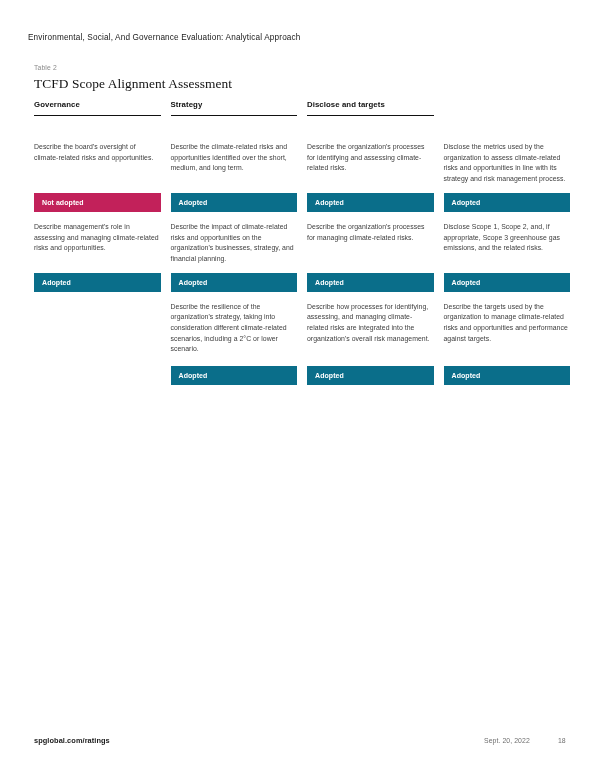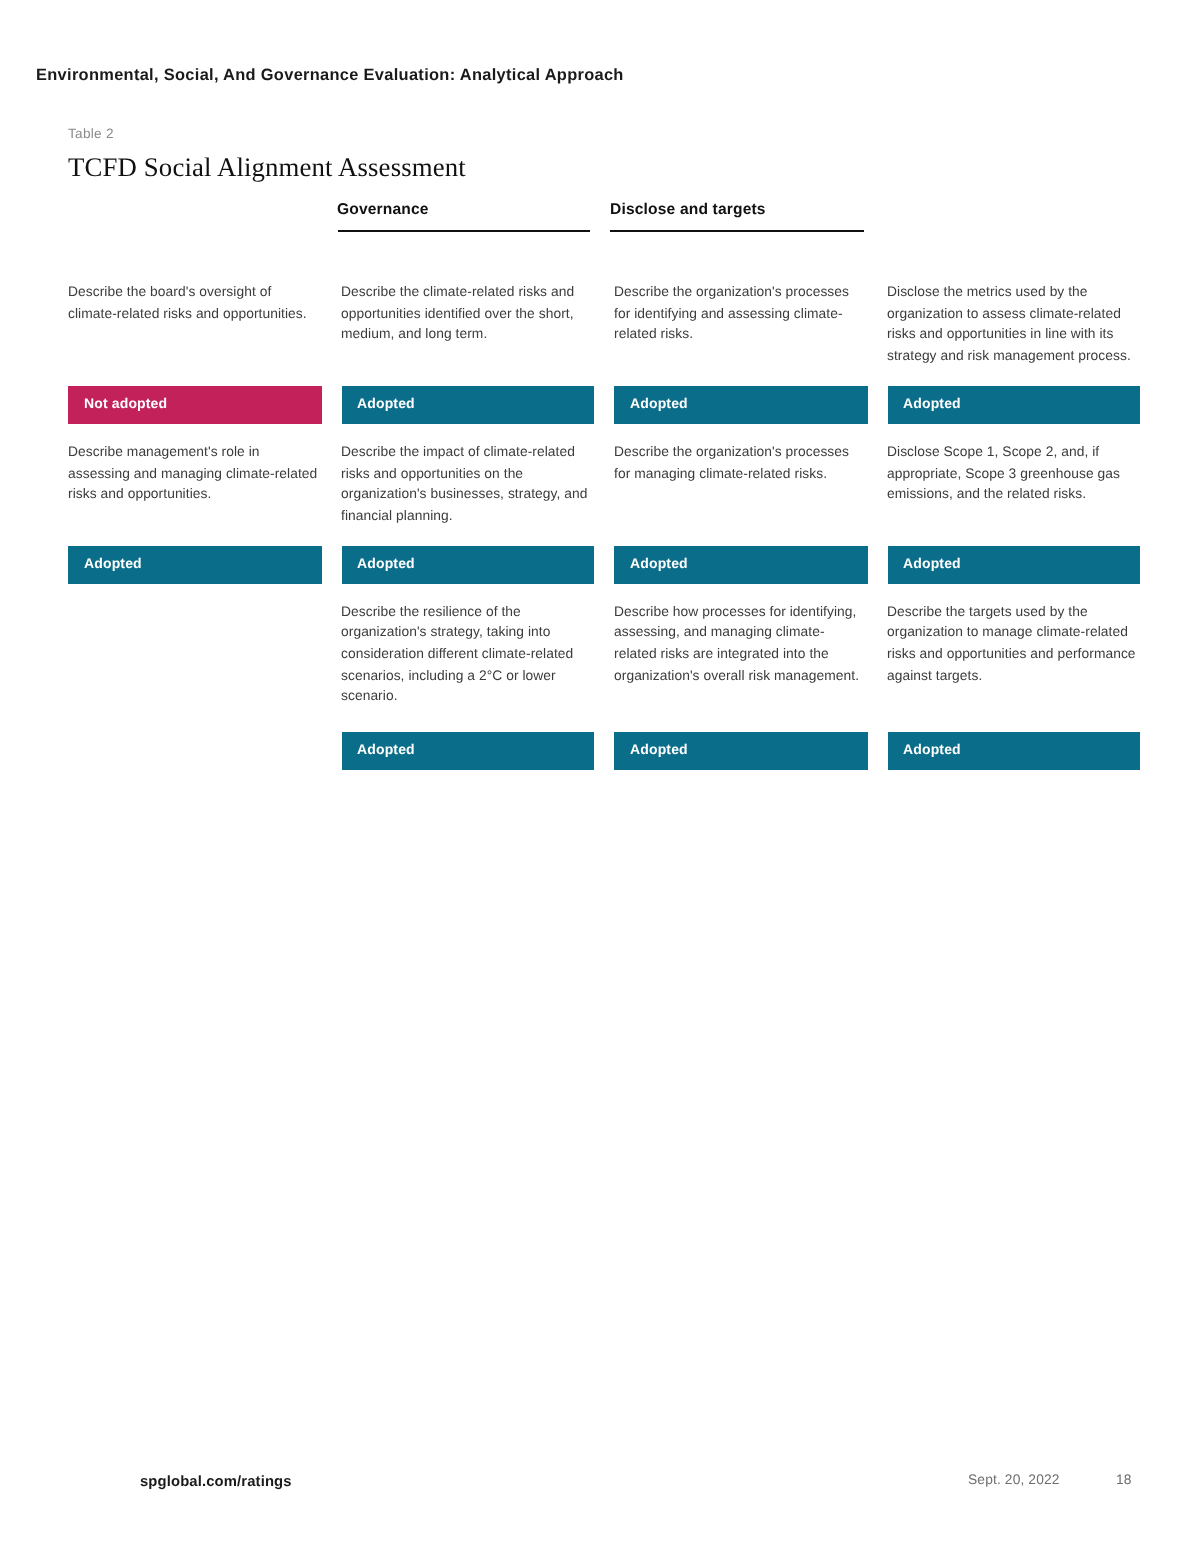--- a/index.html
+++ b/index.html
@@ -16,24 +16,24 @@
     overflow: hidden;
   }
   .page {
     position: absolute;
     left: 0; top: 0;
     width: 600px;
     height: 776px;
   }
   .doc-header {
     position: absolute;
-    left: 18px;
+    left: 28px;
     top: 33px;
     font-size: 8.2px;
-    font-weight: bold;
+    font-weight: normal;
     letter-spacing: 0.02em;
     color: #1a1a1a;
     white-space: nowrap;
   }
   .table-label {
     position: absolute;
     left: 34px;
     top: 64px;
     font-size: 6.8px;
     color: #8a8a8a;
@@ -58,21 +58,21 @@
     display: flex;
     width: 532px;
     gap: 10px;
   }
   .col {
     width: 126.5px;
     flex: 0 0 126.5px;
     box-sizing: border-box;
   }
   
-  .head-row { margin-bottom: 16px; justify-content: center; }
+  .head-row { margin-bottom: 16px; }
   .col-head {
     font-size: 7.8px;
     font-weight: bold;
     color: #111111;
     letter-spacing: 0.01em;
     padding-bottom: 6px;
     border-bottom: 1.6px solid #111111;
     white-space: nowrap;
   }
   .body-row {
@@ -109,21 +109,20 @@
   .spacer-md { height: 11px; }
 
   .footer-left {
     position: absolute;
     left: 34px;
     top: 736px;
     font-size: 7.4px;
     font-weight: bold;
     color: #1a1a1a;
     letter-spacing: 0.01em;
-    margin-left: 36px;
   }
   .footer-date {
     position: absolute;
     left: 484px;
     top: 737px;
     font-size: 6.9px;
     color: #6e6e6e;
     letter-spacing: 0.01em;
   }
   .footer-page {
@@ -136,27 +135,30 @@
 </style>
 </head>
 <body>
 
 <div class="page">
 
   <div class="doc-header">Environmental, Social, And Governance Evaluation: Analytical Approach</div>
 
   <div class="table-label">Table 2</div>
 
-  <div class="table-title">TCFD Social Alignment Assessment</div>
+  <div class="table-title">TCFD Scope Alignment Assessment</div>
 
   <div class="table-wrap">
 
     <div class="row head-row">
       <div class="col">
         <div class="col-head">Governance</div>
+      </div>
+      <div class="col">
+        <div class="col-head">Strategy</div>
       </div>
       <div class="col">
         <div class="col-head">Disclose and targets</div>
       </div>
     </div>
 
     <div class="row body-row">
       <div class="col">
         <div class="cell-text">Describe the board's oversight of climate-related risks and opportunities.</div>
       </div>

